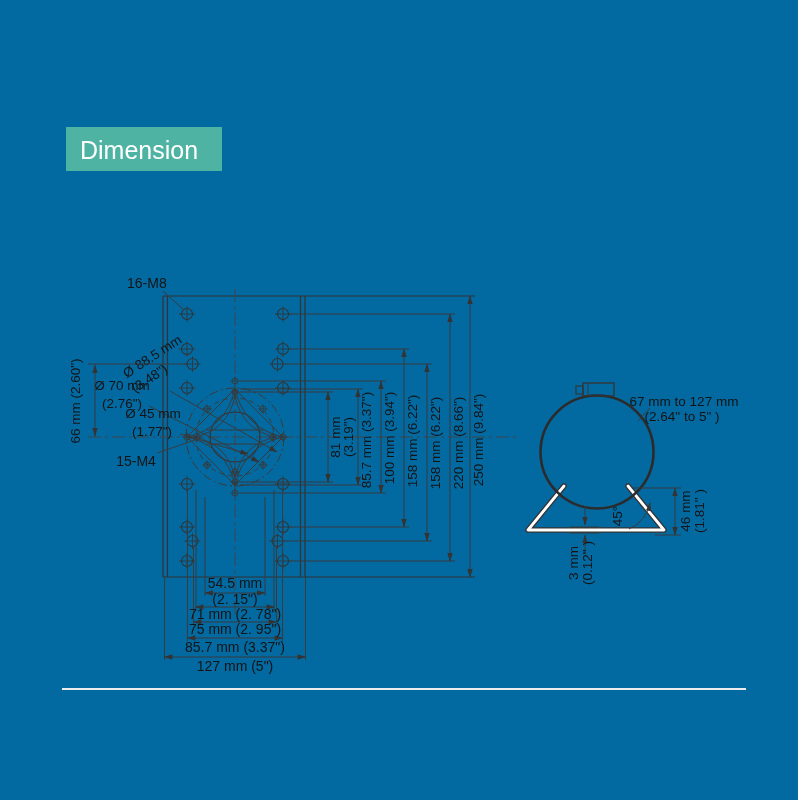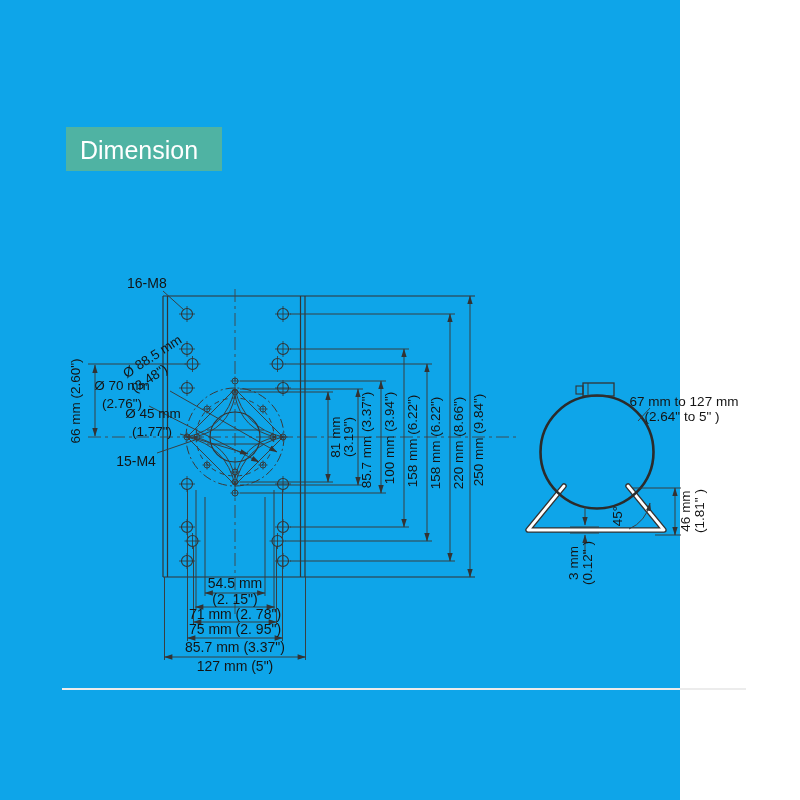--- a/index.html
+++ b/index.html
@@ -1,16 +1,16 @@
 <!DOCTYPE html>
 <html><head>
 <meta charset="utf-8">
 <style>
   html,body{margin:0;padding:0;background:#ffffff;}
-  .page{position:relative;width:680px;height:800px;background:#0ea5e9;font-family:"Liberation Sans",sans-serif;text-align:center;}
+  .page{position:relative;width:798px;height:800px;background:#0369a1;font-family:"Liberation Sans",sans-serif;text-align:center;}
   svg text{fill:#141414;font-family:"Liberation Sans",sans-serif;}
   .ln{stroke:#333;stroke-width:1.2;fill:none;}
   .thin{stroke:#3a3a3a;stroke-width:0.95;fill:none;}
   .dim{stroke:#3a3a3a;stroke-width:0.95;fill:none;marker-start:url(#arrow);marker-end:url(#arrow);}
   .lead{stroke:#3a3a3a;stroke-width:0.95;fill:none;marker-end:url(#arrow);}
   .cl{stroke:#444;stroke-width:0.9;fill:none;stroke-dasharray:13 4 3 4;}
   .dash{stroke:#3a3a3a;stroke-width:1;fill:none;stroke-dasharray:5 4;}
   .dashdot{stroke:#3a3a3a;stroke-width:1;fill:none;stroke-dasharray:9 3 2 3;}
   .cross{stroke:#333;stroke-width:0.8;}
   .t13{font-size:13.5px;}

